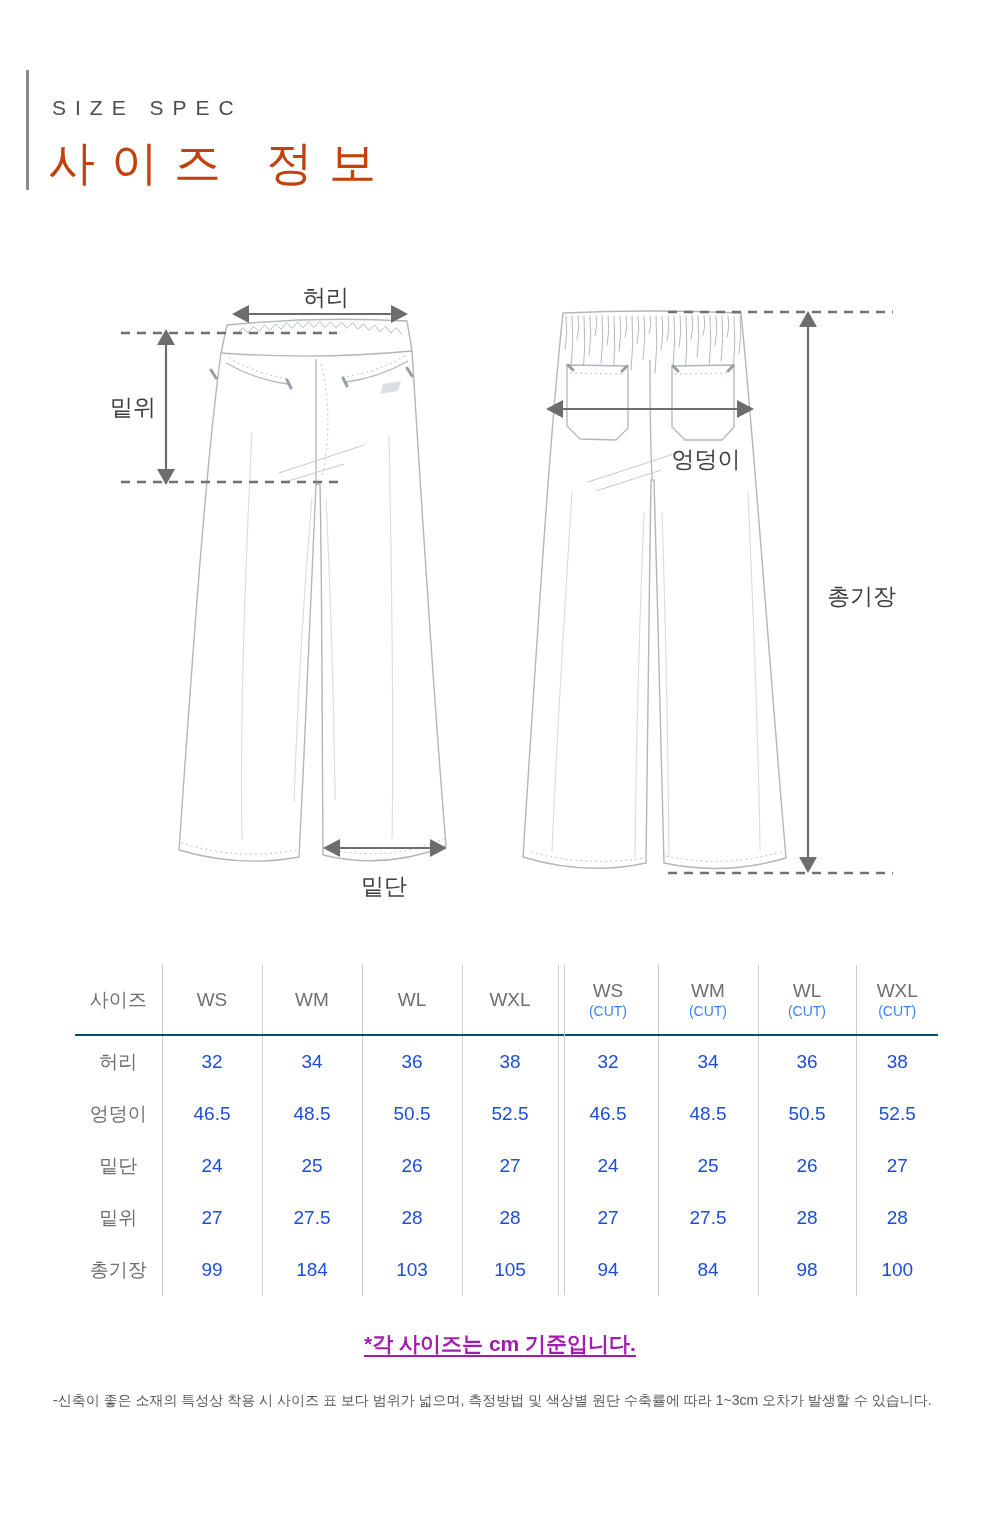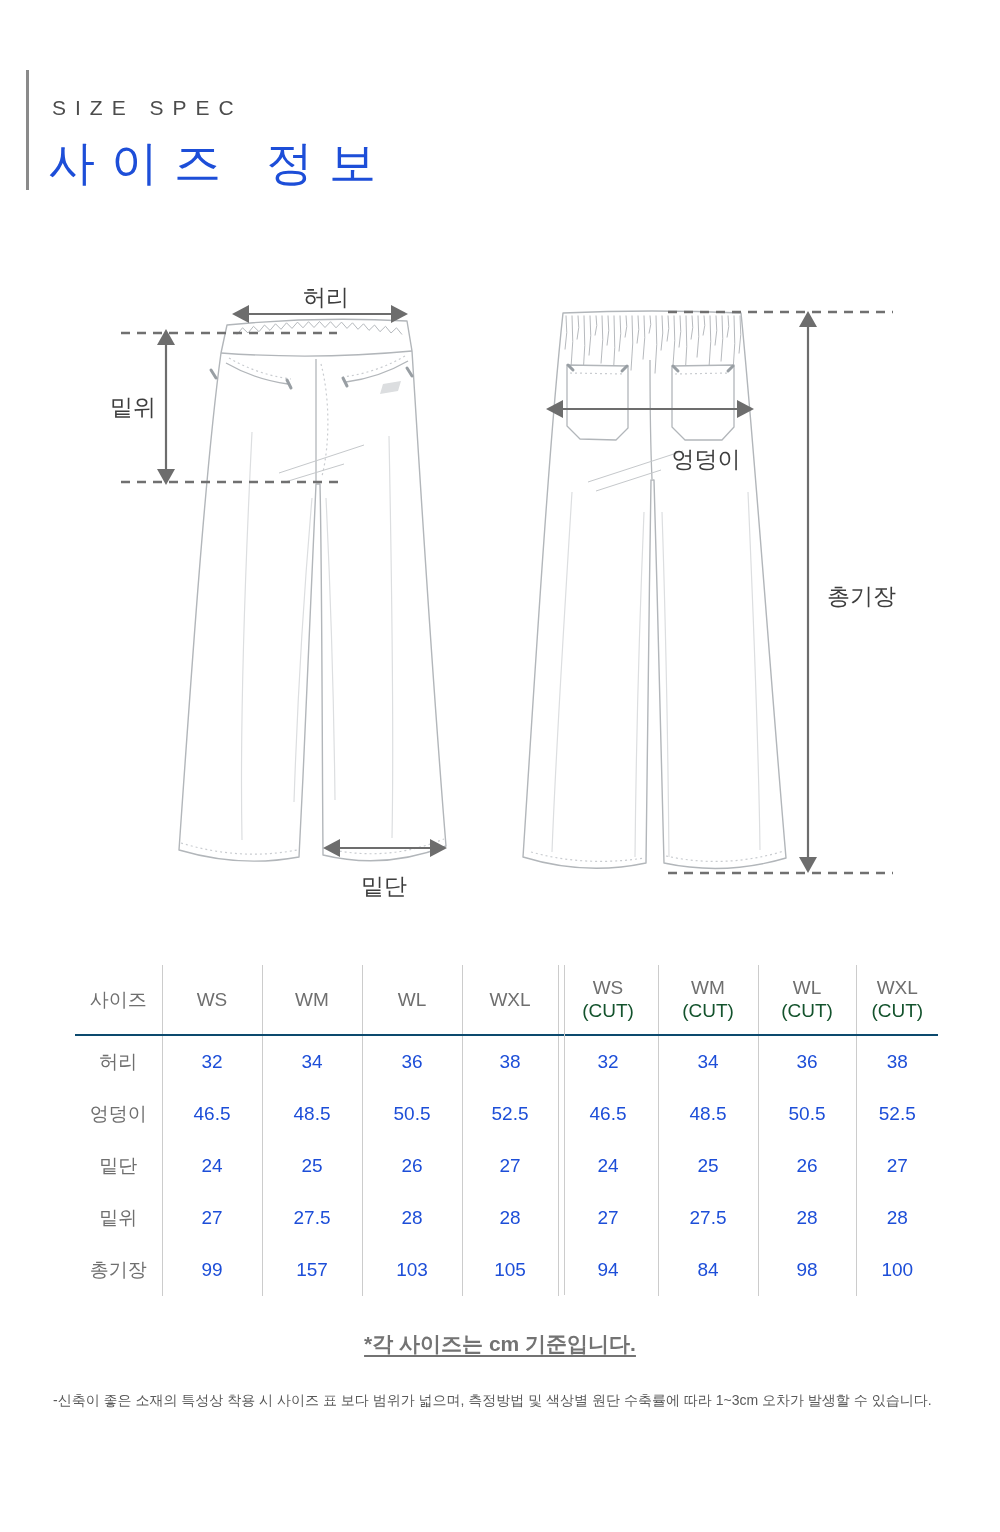--- a/index.html
+++ b/index.html
@@ -3,21 +3,21 @@
 <meta charset="utf-8">
 <style>
   html,body{margin:0;padding:0;background:#ffffff;}
   #page{position:relative;width:1000px;height:1532px;background:#ffffff;overflow:hidden;
         font-family:"Liberation Sans","DejaVu Sans",sans-serif;margin-top:12px;}
   
   .accent-bar{position:absolute;left:26px;top:58px;width:3px;height:120px;background:#8a8a8a;}
   .eyebrow{position:absolute;left:52px;top:84px;font-size:21px;letter-spacing:9px;
            color:#4c4c4c;font-weight:400;}
   .page-title{position:absolute;left:48px;top:120px;font-size:47px;letter-spacing:16px;
-              color:#1d4ed8;font-weight:400;}
+              color:#c2410c;font-weight:400;}
   
   #diagram{position:absolute;left:0;top:0;width:1000px;height:960px;}
   #diagram text{font-family:"Liberation Sans","DejaVu Sans",sans-serif;font-size:23px;fill:#3d3d3d;}
   .outline{fill:#ffffff;stroke:#b2b6ba;stroke-width:1.4;stroke-linejoin:round;}
   .line{stroke:#b2b6ba;stroke-width:1.3;fill:none;}
   .dot{stroke:#c9ccd0;stroke-width:1.2;stroke-dasharray:2 3;fill:none;}
   .lite{stroke:#dcdee0;stroke-width:1.2;fill:none;}
   .sketch{stroke:#c5c8cb;stroke-width:1;fill:none;}
   .tack{stroke:#989ea3;stroke-width:3;fill:none;stroke-linecap:round;}
   .ann{stroke:#6d6d6d;stroke-width:2.2;fill:none;}
@@ -26,25 +26,25 @@
   
   table.size-table{position:absolute;left:75px;top:953px;width:863px;border-collapse:collapse;
                    table-layout:fixed;}
   table.size-table th{height:69px;font-weight:400;font-size:19px;color:#6f6f6f;
                       text-align:center;vertical-align:middle;padding:0;}
   table.size-table td{height:52px;font-size:19px;color:#1d4ed8;text-align:center;
                       vertical-align:middle;padding:0;}
   table.size-table td.row-label{color:#6f6f6f;}
   table.size-table .v{border-left:1px solid #cccccc;}
   table.size-table thead tr{border-bottom:2px solid #0c4a6e;}
-  table.size-table th .sub{display:block;font-size:19px;color:#14532d;margin-top:1px;}
+  table.size-table th .sub{display:block;font-size:14px;color:#3b82f6;margin-top:1px;}
   .double-line2{position:absolute;left:564px;top:953px;width:1px;height:330px;background:#cccccc;}
   
   .cm-note{position:absolute;left:0;top:1318px;width:1000px;text-align:center;font-size:21px;
-           font-weight:600;color:#737373;text-decoration:underline;text-underline-offset:4px;}
+           font-weight:600;color:#a21caf;text-decoration:underline;text-underline-offset:4px;}
   .disclaimers{position:absolute;left:53px;top:1372px;width:910px;font-size:14px;color:#595959;}
   .disclaimers p{margin:0;line-height:33.5px;font-weight:400;}
 </style>
 </head>
 <body>
 
 <div id="page">
 
   <div class="accent-bar"></div>
   <div class="eyebrow">SIZE SPEC</div>
@@ -215,21 +215,21 @@
           <td class="v">28</td>
           <td class="v">28</td>
           <td class="v">27</td>
           <td class="v">27.5</td>
           <td class="v">28</td>
           <td class="v">28</td>
         </tr>
         <tr>
           <td class="row-label">총기장</td>
           <td class="v">99</td>
-          <td class="v">157</td>
+          <td class="v">184</td>
           <td class="v">103</td>
           <td class="v">105</td>
           <td class="v">94</td>
           <td class="v">84</td>
           <td class="v">98</td>
           <td class="v">100</td>
         </tr>
       </tbody>
   </table>
   <div class="double-line2"></div>

